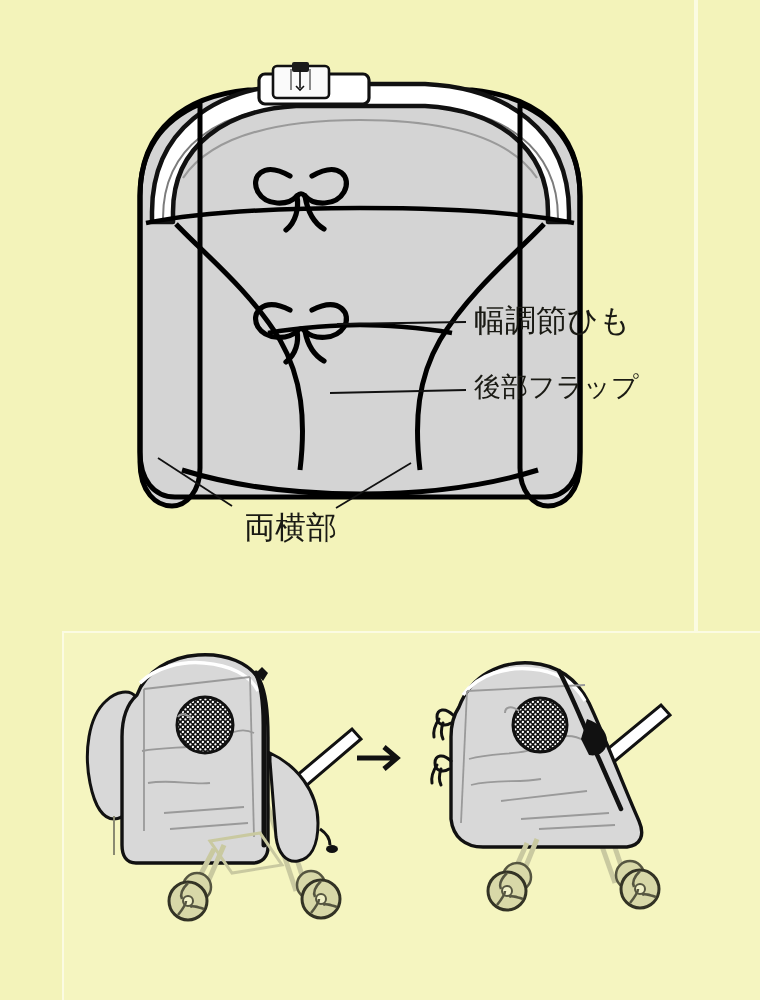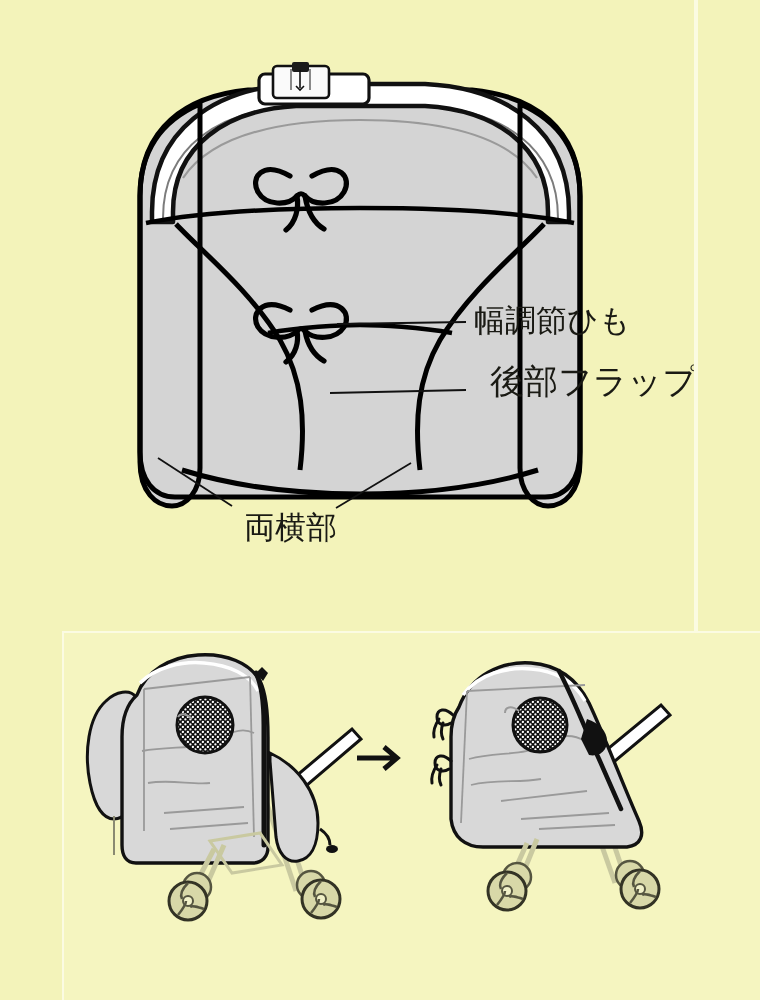--- a/index.html
+++ b/index.html
@@ -39,21 +39,21 @@
     background: #fbfbe2;
   }
   svg { display: block; }
   .lbl {
     position: absolute;
     color: #1a1a14;
     white-space: nowrap;
     line-height: 1;
   }
   #label-himo   { left: 474px; top: 305px; font-size: 31px; letter-spacing: 0px; }
-  #label-flapr  { left: 474px; top: 364px; font-size: 34px; letter-spacing: 0px; margin-left: 16px; }
+  #label-flapr  { left: 474px; top: 374px; font-size: 27px; letter-spacing: 0px; }
   #label-sides  { left: 244px; top: 512px; font-size: 31px; letter-spacing: 0px; }
 </style>
 </head>
 <body>
 
 <div id="stage">
 
   <div class="panel" id="top-panel">
     <svg width="760" height="632" viewBox="0 0 760 632">
       <defs>

